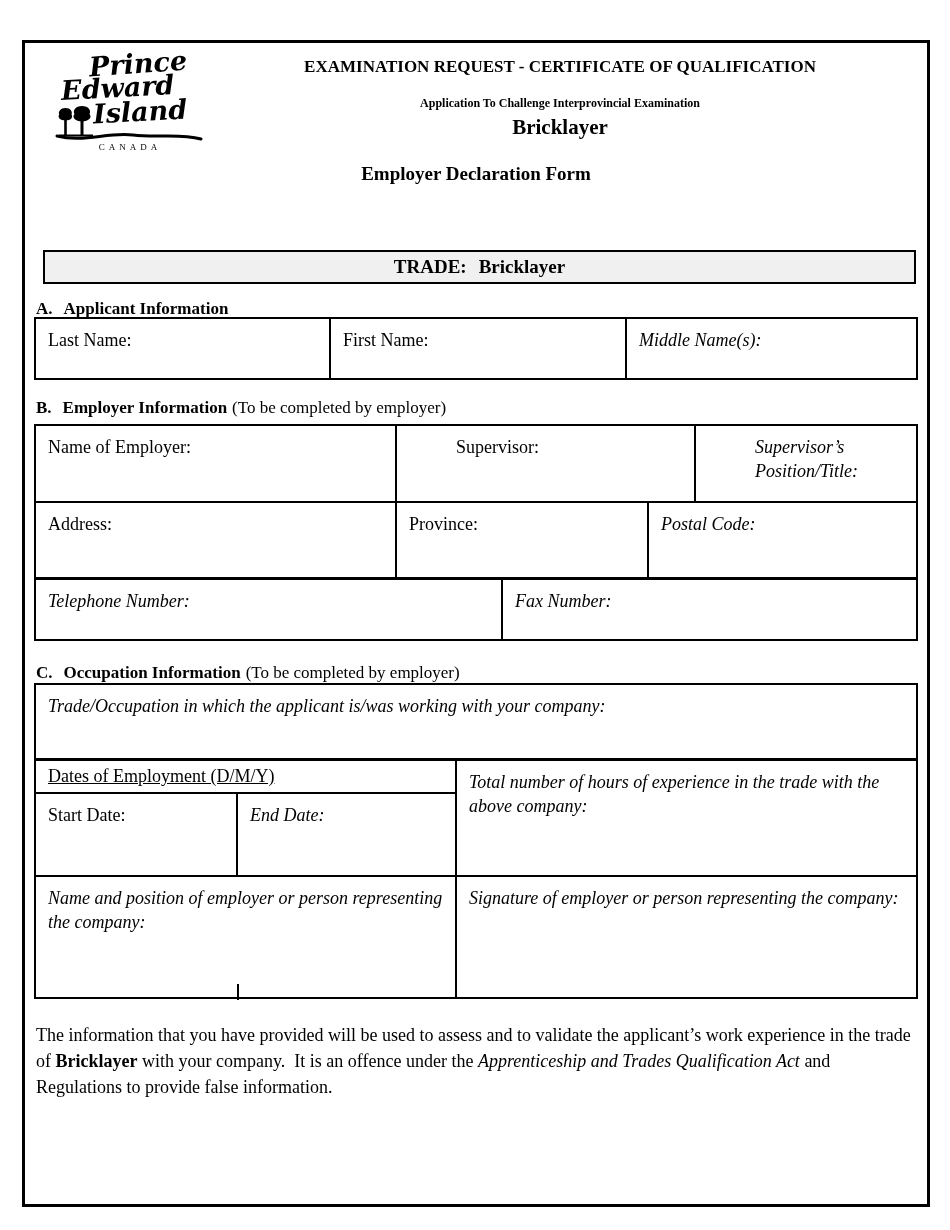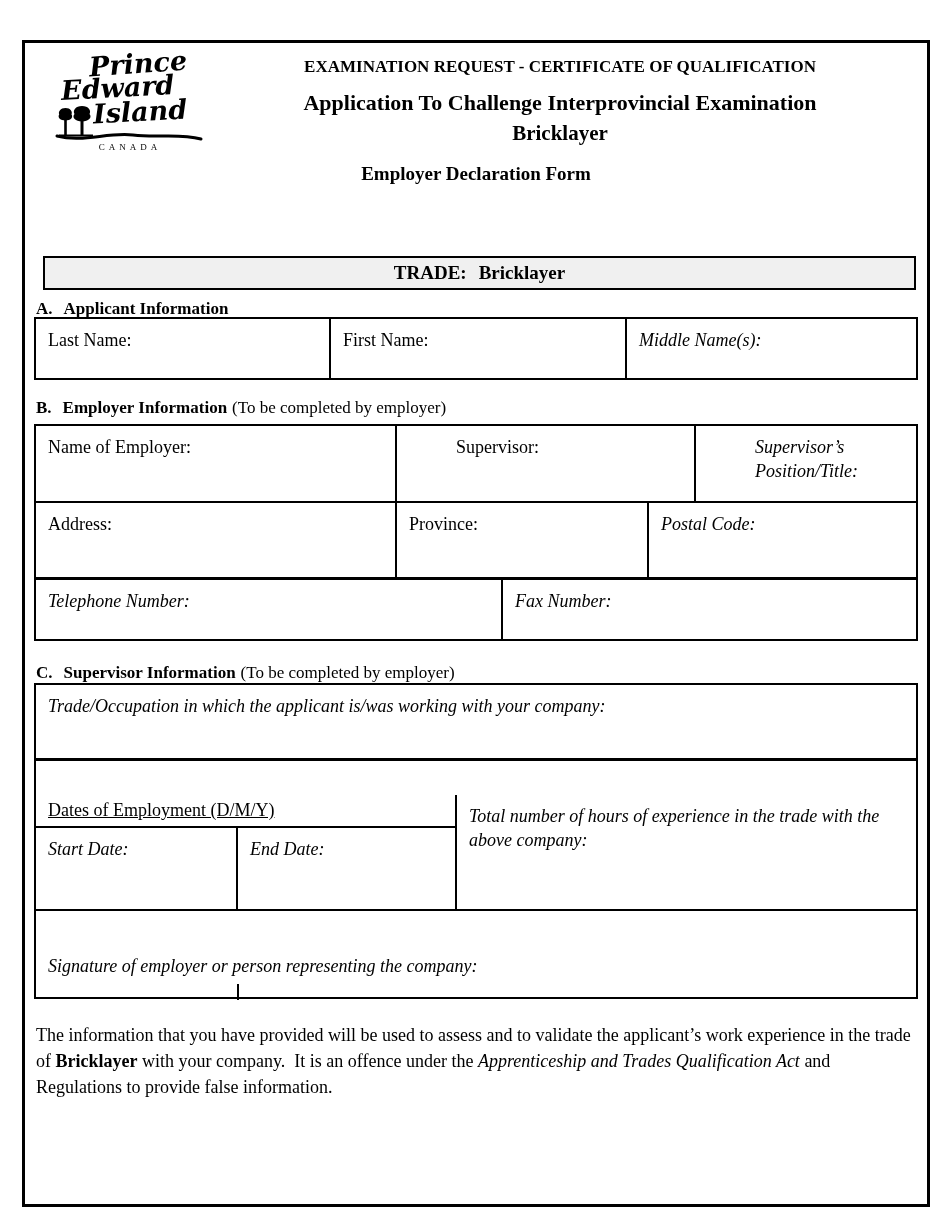--- a/index.html
+++ b/index.html
@@ -38,30 +38,30 @@
     position: absolute; left: 14px; top: 92px; width: 122px;
     text-align: center; font-size: 9px; letter-spacing: 4px; font-weight: normal;
   }
 
   
   .hdr {
     position: absolute; left: 205px; top: 57px; width: 710px;
     text-align: center; line-height: 1.2;
   }
   .hdr-l1 { font-size: 17px; font-weight: bold; }
-  .hdr-l2 { font-size: 22px; font-weight: bold; margin-top: 13px; }
+  .hdr-l2 { font-size: 12px; font-weight: bold; margin-top: 19px; }
   .hdr-l3 { font-size: 21px; font-weight: bold; margin-top: 4px; }
   .form-title {
     position: absolute; left: 25px; top: 163px; width: 902px;
     text-align: center; font-size: 19px; font-weight: bold;
   }
 
   
   .trade-bar {
-    position: absolute; left: 43px; top: 256px; width: 873px; height: 34px;
+    position: absolute; left: 43px; top: 250px; width: 873px; height: 34px;
     background: #f0f0f0; border: 2px solid #000;
     display: flex; align-items: center; justify-content: center;
     font-size: 19px; font-weight: bold;
   }
   .trade-bar .val { margin-left: 12px; }
 
   
   .sec-head { position: absolute; left: 36px; font-size: 17px; white-space: nowrap; }
   .sec-letter { font-weight: bold; margin-right: 11px; }
   .sec-title  { font-weight: bold; }
@@ -70,39 +70,39 @@
   .head-b { top: 398px; }
   .head-c { top: 663px; }
 
   
   .tbl {
     position: absolute; left: 34px; width: 884px;
     border: 2px solid #000; display: flex; flex-direction: column;
   }
   .tbl-a { top: 317px; height: 63px;  flex-direction: row; }
   .tbl-b { top: 424px; height: 217px; }
-  .tbl-c { top: 683px; height: 316px; gap: 34px; }
+  .tbl-c { top: 683px; height: 316px; }
 
   .row { display: flex; }
   .bb       { border-bottom: 2px solid #000; }
   .bb-thick { border-bottom: 3px solid #000; }
   .br       { border-right: 2px solid #000; }
   .cell {
     padding: 9px 12px 0 12px;
     font-size: 18px; line-height: 24px;
   }
   .grow { flex: 1; font-style: italic; }
 
   
   .b-c1 { width: 361px; } .b-c2 { width: 252px; }
   .b3-c1 { width: 467px; }
   .c-left { width: 421px; display: flex; flex-direction: column; }
   .dates-head { height: 33px; border-bottom: 2px solid #000; padding: 5px 12px 8px 12px; font-size: 18px; text-decoration: underline; }
   .dates-sub { flex: 1; display: flex; }
-  .start-cell { width: 202px; font-style: italic; }
+  .start-cell { width: 202px; }
 
   .a-c1 { width: 295px; } .a-c2 { width: 296px; }
 
   .r1b { height: 77px; gap: 47px; }
   .r2b { height: 77px; }
   .c-r1 { height: 76px; }
   .c-r2 { height: 116px; }
 
   
   .tick { position: absolute; left: 237px; top: 984px; width: 2px; height: 16px; background: #000; }
@@ -200,21 +200,21 @@
     <div class="cell b3-c1 br">
       <span>Telephone Number:</span>
     </div>
     <div class="cell grow">
       <span>Fax Number:</span>
     </div>
   </div>
 </div>
 
 <div class="sec-head head-c">
-  <span class="sec-letter">C.</span><span class="sec-title">Supervisor Information</span><span class="sec-suffix">(To be completed by employer)</span>
+  <span class="sec-letter">C.</span><span class="sec-title">Occupation Information</span><span class="sec-suffix">(To be completed by employer)</span>
 </div>
 <div class="tbl tbl-c">
   <div class="row c-r1 bb-thick">
     <div class="cell grow">
       <span>Trade/Occupation in which the applicant is/was working with your company:</span>
     </div>
   </div>
   <div class="row c-r2 bb">
     <div class="c-left br">
       <div class="dates-head">
@@ -227,20 +227,23 @@
         <div class="cell grow">
           <span>End Date:</span>
         </div>
       </div>
     </div>
     <div class="cell grow">
       <span>Total number of hours of experience in the trade with the above company:</span>
     </div>
   </div>
   <div class="row grow">
+    <div class="cell c-left br">
+      <span>Name and position of employer or person representing the company:</span>
+    </div>
     <div class="cell grow">
       <span>Signature of employer or person representing the company:</span>
     </div>
   </div>
 </div>
 <div class="tick"></div>
 
 <div class="footer"><span>The information that you have provided will be used to assess and to validate the applicant’s work experience in the trade of </span><span class="b">Bricklayer</span><span> with your company.  It is an offence under the </span><span class="i">Apprenticeship and Trades Qualification Act</span><span> and Regulations to provide false information.</span></div>
 
 </body></html>

